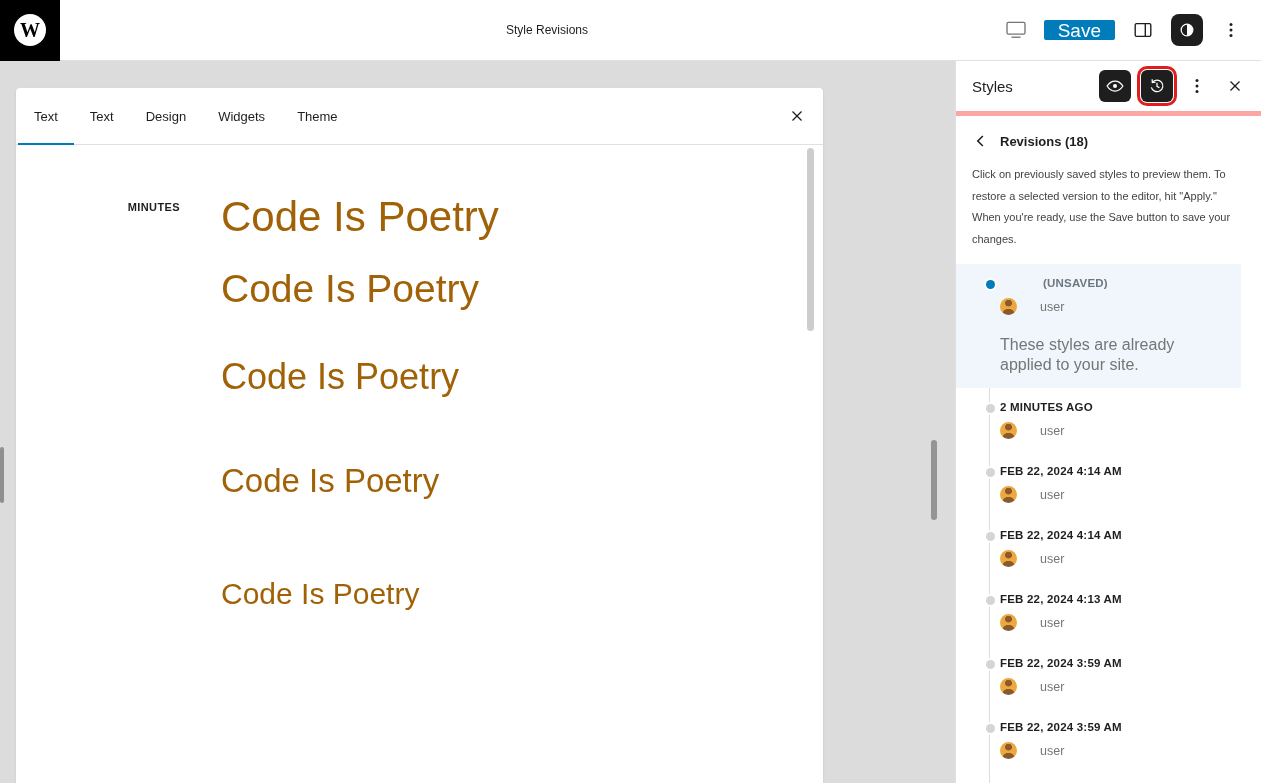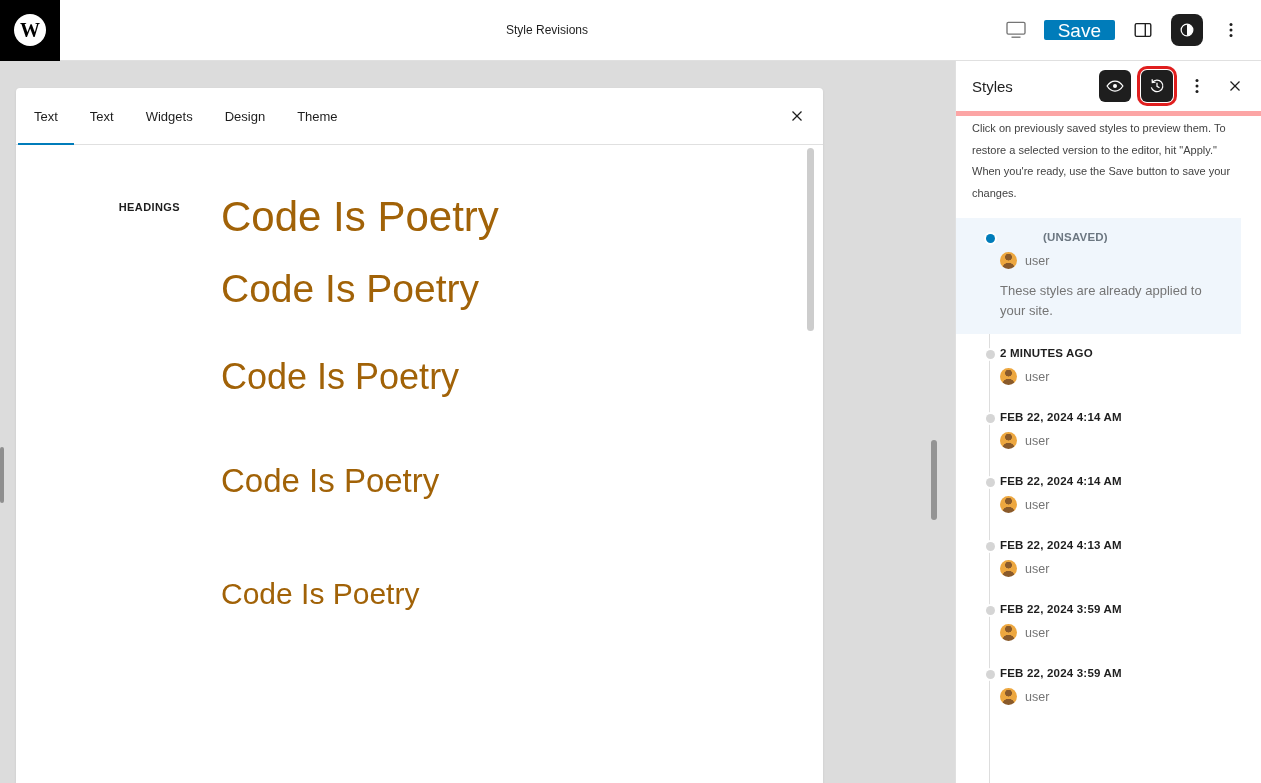--- a/index.html
+++ b/index.html
@@ -153,31 +153,31 @@
   .rev-dot{
     position:absolute;left:30px;top:16px;width:9px;height:9px;border-radius:50%;
     background:#d5d5d5;box-shadow:0 0 0 2px #fff;
   }
   .revision-item.unsaved .rev-dot{background:var(--accent);}
   .rev-label{
     font-size:11.5px;font-weight:600;letter-spacing:.2px;color:#1e1e1e;text-transform:uppercase;
   }
   .revision-item.unsaved .rev-label{color:#6c7781;margin-left:43px;}
   .rev-author{
-    margin-top:9px;display:flex;align-items:center;gap:8px;
+    margin-top:9px;display:flex;align-items:center;gap:23px;
     font-size:12.5px;color:var(--muted-text);
   }
   .avatar{
     width:17px;height:17px;border-radius:50%;flex-shrink:0;
     background:
       radial-gradient(circle at 50% 30%, #8a5a2a 0 3.2px, rgba(0,0,0,0) 3.6px),
       radial-gradient(circle at 50% 100%, #8a5a2a 0 6px, rgba(0,0,0,0) 6.4px),
       #eda73f;
   }
-  .rev-note{margin-top:12px;font-size:13px;line-height:20px;color:var(--muted-text);}
+  .rev-note{margin-top:20px;font-size:16px;line-height:20px;color:var(--muted-text);}
 </style>
 </head>
 <body>
 
 <div class="topbar">
   <a class="wp-logo">
     <span class="wp-circle">W</span>
   </a>
   <div class="topbar-title">Style Revisions</div>
   <div class="topbar-actions">
@@ -211,35 +211,35 @@
 </div>
 
 <div class="workspace">
   <div class="left-scrollbar"></div>
 
   <div class="preview-panel">
     <div class="panel-tabs-row">
       <div class="panel-tabs">
           <div class="tab active">Text</div>
           <div class="tab">Text</div>
+          <div class="tab">Design</div>
           <div class="tab">Widgets</div>
-          <div class="tab">Design</div>
           <div class="tab">Theme</div>
         </div>
       <button class="panel-close">
         <svg width="18" height="18" viewBox="0 0 24 24">
           <line x1="6" y1="6" x2="18" y2="18" stroke="#1e1e1e" stroke-width="1.6"></line>
           <line x1="18" y1="6" x2="6" y2="18" stroke="#1e1e1e" stroke-width="1.6"></line>
         </svg>
       </button>
     </div>
 
     <div class="panel-body">
       <div class="section">
-        <div class="section-label">HEADINGS</div>
+        <div class="section-label">MINUTES</div>
         <div class="section-content">
             <div class="preview-heading" style="font-size: 42px; margin-bottom: 26px;">Code Is Poetry</div>
             <div class="preview-heading" style="font-size: 39px; margin-bottom: 44px;">Code Is Poetry</div>
             <div class="preview-heading" style="font-size: 36px; margin-bottom: 64px;">Code Is Poetry</div>
             <div class="preview-heading" style="font-size: 33px; margin-bottom: 78px;">Code Is Poetry</div>
             <div class="preview-heading" style="font-size: 30px; margin-bottom: 0px;">Code Is Poetry</div>
           </div>
       </div>
       <div class="section">
       </div>
@@ -277,20 +277,26 @@
       </button>
       <button class="plain-btn">
         <svg width="18" height="18" viewBox="0 0 24 24">
           <line x1="6" y1="6" x2="18" y2="18" stroke="#1e1e1e" stroke-width="1.6"></line>
           <line x1="18" y1="6" x2="6" y2="18" stroke="#1e1e1e" stroke-width="1.6"></line>
         </svg>
       </button>
     </div>
   </div>
 
+  <div class="revisions-back">
+    <svg width="22" height="22" viewBox="0 0 24 24">
+      <polyline points="14,6.5 8.5,12 14,17.5" fill="none" stroke="#1e1e1e" stroke-width="1.7"></polyline>
+    </svg>
+    <span>Revisions (18)</span>
+  </div>
 
   <p class="revisions-description">Click on previously saved styles to preview them. To restore a selected version to the editor, hit "Apply." When you're ready, use the Save button to save your changes.</p>
 
   <div class="revisions-list">
       <div class="revision-item unsaved">
         <span class="rev-dot"></span>
         <div class="rev-label">(UNSAVED)</div>
         <div class="rev-author">
           <span class="avatar"></span>
           <span>user</span>

